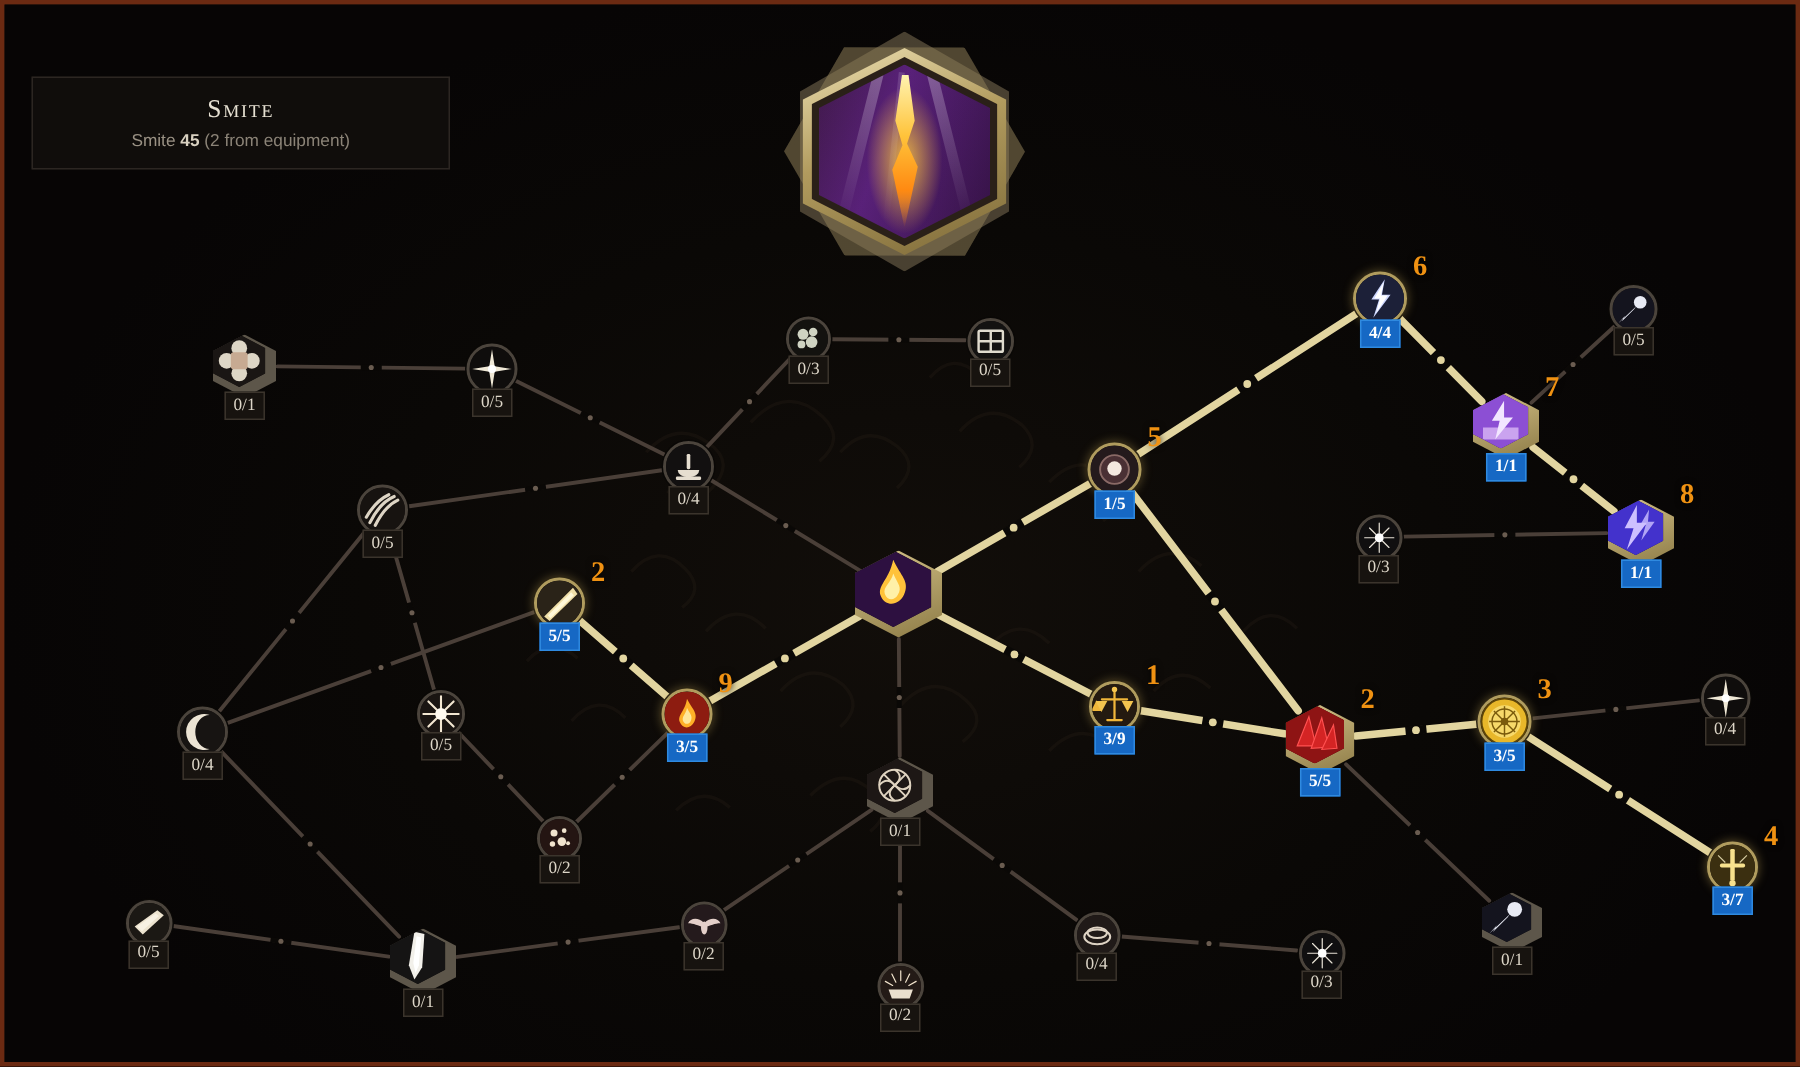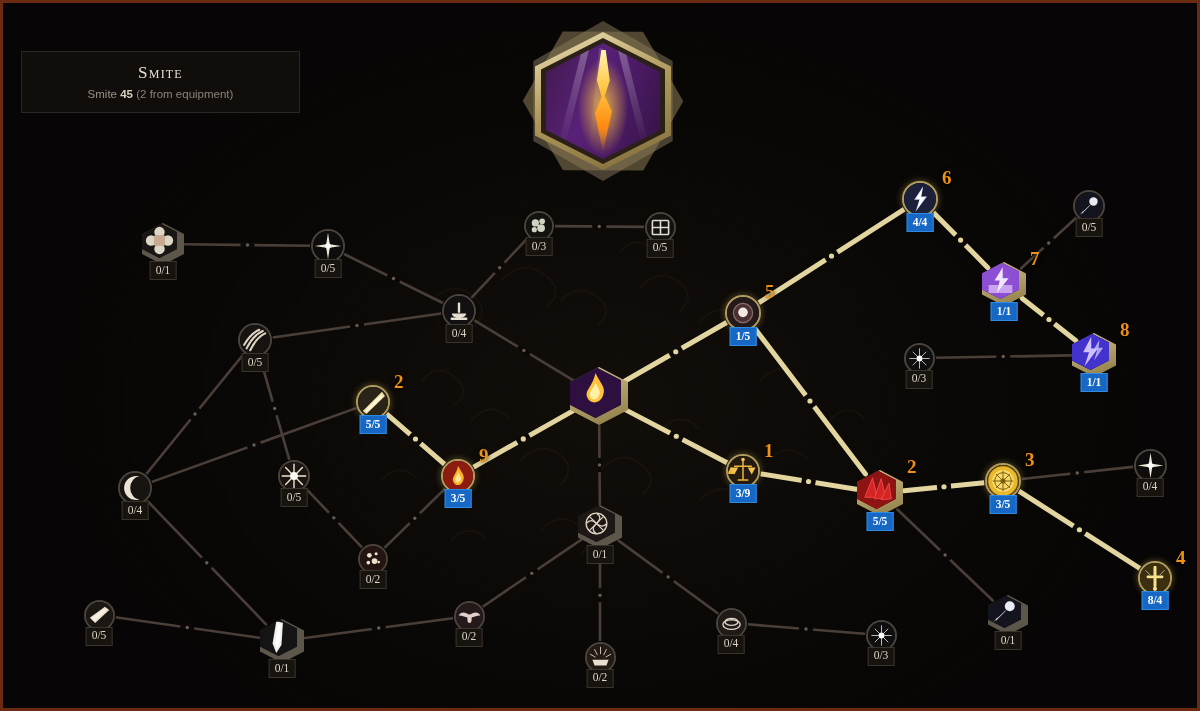--- a/index.html
+++ b/index.html
@@ -588,21 +588,21 @@
               <g fill="#f7e18d">
                 <rect x="45" y="10" width="10" height="70" rx="3"></rect>
                 <rect x="22" y="42" width="56" height="9" rx="4"></rect>
                 <circle cx="50" cy="86" r="7"></circle>
               </g>
               <g stroke="#fff6c8" stroke-width="2.5" opacity=".8">
                 <path d="M18 24 L34 40 M82 24 L66 40"></path>
               </g>
             </svg>
           </div>
-          <div class="badge alloc" style="top: 30px;">8/4</div>
+          <div class="badge alloc" style="top: 30px;">3/7</div>
         </div>
         <div class="ordnum" style="left: 1173px; top: 544px;">4</div>
         <div class="node" style="left: 985px; top: 592px; width: 40px; height: 40px;">
           <div class="shape hex" style="width:40px;height:40px">
             <div class="hexin" style="width:33px;height:33px">
               <svg class="glyph" viewBox="0 0 100 100" preserveAspectRatio="none">
                 <rect width="100" height="100" fill="#14141e"></rect>
                 <g fill="#e8eaf4">
                   <circle cx="66" cy="34" r="15"></circle>
                   <path d="M56 44 L14 84 L30 66 L22 80 L52 50Z"></path>

